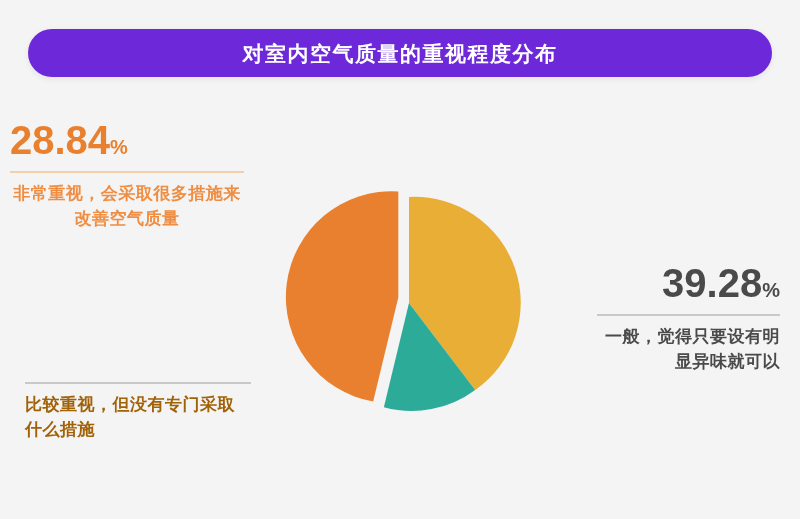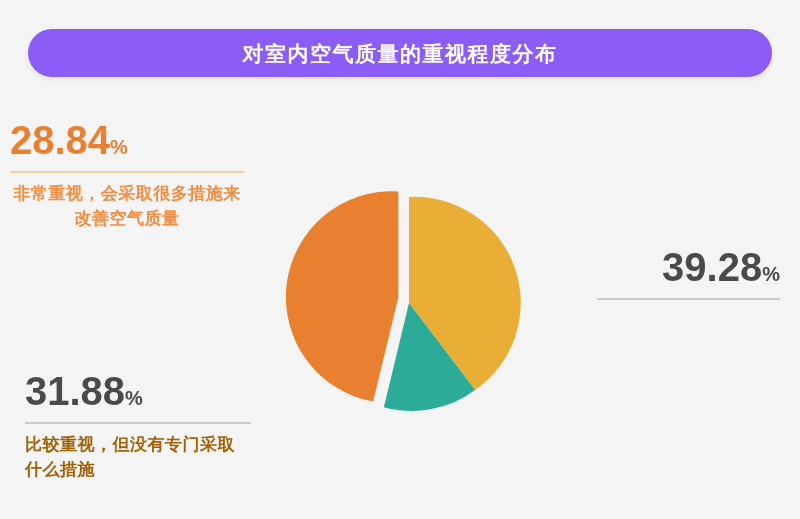--- a/index.html
+++ b/index.html
@@ -21,21 +21,21 @@
   }
 
   
   .title-banner {
     position: absolute;
     left: 28px;
     top: 29px;
     width: 744px;
     height: 48px;
     border-radius: 24px;
-    background: #8b5cf6;
+    background: #6d28d9;
     box-shadow: 0 2px 6px rgba(0,0,0,0.07);
     display: flex;
     align-items: center;
     justify-content: center;
   }
   .title-text {
     color: #ffffff;
     font-size: 21px;
     font-weight: bold;
     letter-spacing: 1.5px;
@@ -87,21 +87,21 @@
   .callout-orange .desc  { color: #ef8d42; text-align: center; }
 
   
   .callout-gray { left: 25px; top: 371px; width: 226px; text-align: left; }
   .callout-gray .value { color: #4a4a4a; }
   .callout-gray .rule  { background: #c9c9c9; }
   .callout-gray .desc  { color: #a16207; }
 
   
   .callout-right { left: 597px; top: 247px; width: 183px; text-align: right; }
-  .callout-right .value { color: #4a4a4a; }
+  .callout-right .value { color: #4a4a4a; margin-top: 16px; }
   .callout-right .rule  { background: #c9c9c9; }
   .callout-right .desc  { color: #4a4a4a; }
 </style>
 </head>
 <body>
 
 <div id="stage">
 
   <div class="title-banner">
     <div class="title-text">对室内空气质量的重视程度分布</div>
@@ -129,23 +129,23 @@
     </svg>
   </div>
 
   <div class="callout callout-orange">
     <div class="value"><span>28.84</span><span class="pct">%</span></div>
     <div class="rule"></div>
     <div class="desc">非常重视，会采取很多措施来改善空气质量</div>
   </div>
 
   <div class="callout callout-gray">
-    <div class="value"><span>31.88</span><span class="pct">%</span></div>
     <div class="rule"></div>
     <div class="desc">比较重视，但没有专门采取什么措施</div>
   </div>
 
   <div class="callout callout-right">
     <div class="value"><span>39.28</span><span class="pct">%</span></div>
     <div class="rule"></div>
+    <div class="desc">一般，觉得只要设有明显异味就可以</div>
   </div>
 
 </div>
 
 </body></html>

